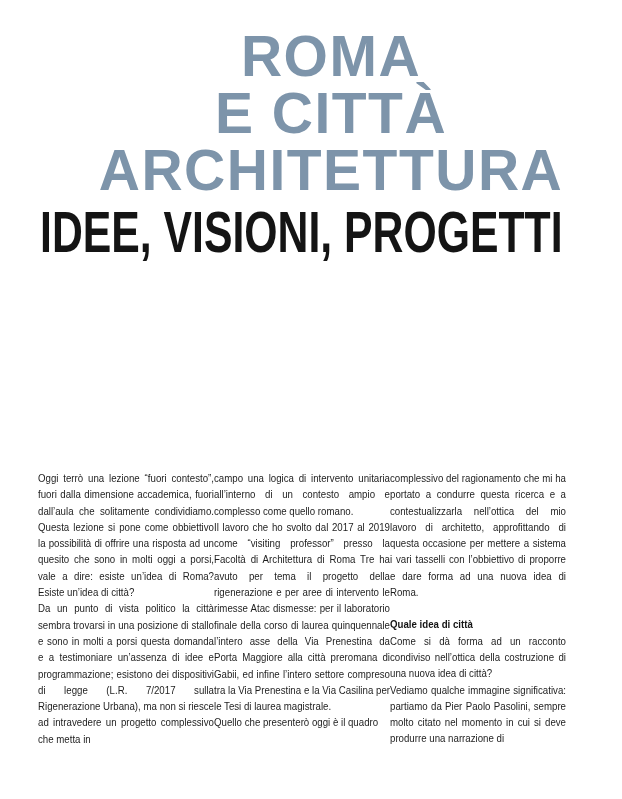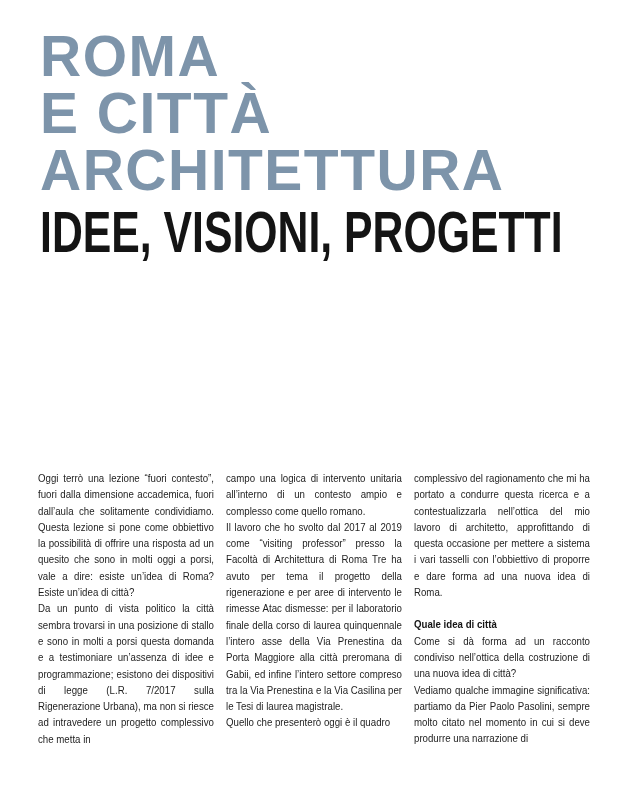--- a/index.html
+++ b/index.html
@@ -20,37 +20,37 @@
   .masthead {
     padding: 28px 0 0 40px;
   }
   .title {
     margin: 0;
     font-size: 57px;
     line-height: 57px;
     font-weight: bold;
     letter-spacing: 1.5px;
     color: #7d94aa;
+    text-align: center;
   }
   .title .tl { display: block; }
   .subtitle {
     margin: 10px 0 0 0;
     font-size: 57px;
     line-height: 46px;
     font-weight: bold;
     letter-spacing: 0;
     color: #141414;
     white-space: nowrap;
     transform: scaleX(0.75);
     transform-origin: left top;
   }
   
   .columns {
     display: flex;
-    gap: 12px;
     padding-left: 38px;
     padding-right: 30px;
     margin-top: 215px;
   }
   .col {
     width: 176px;
     flex: 0 0 176px;
   }
   .col-inner {
     width: 200px;

